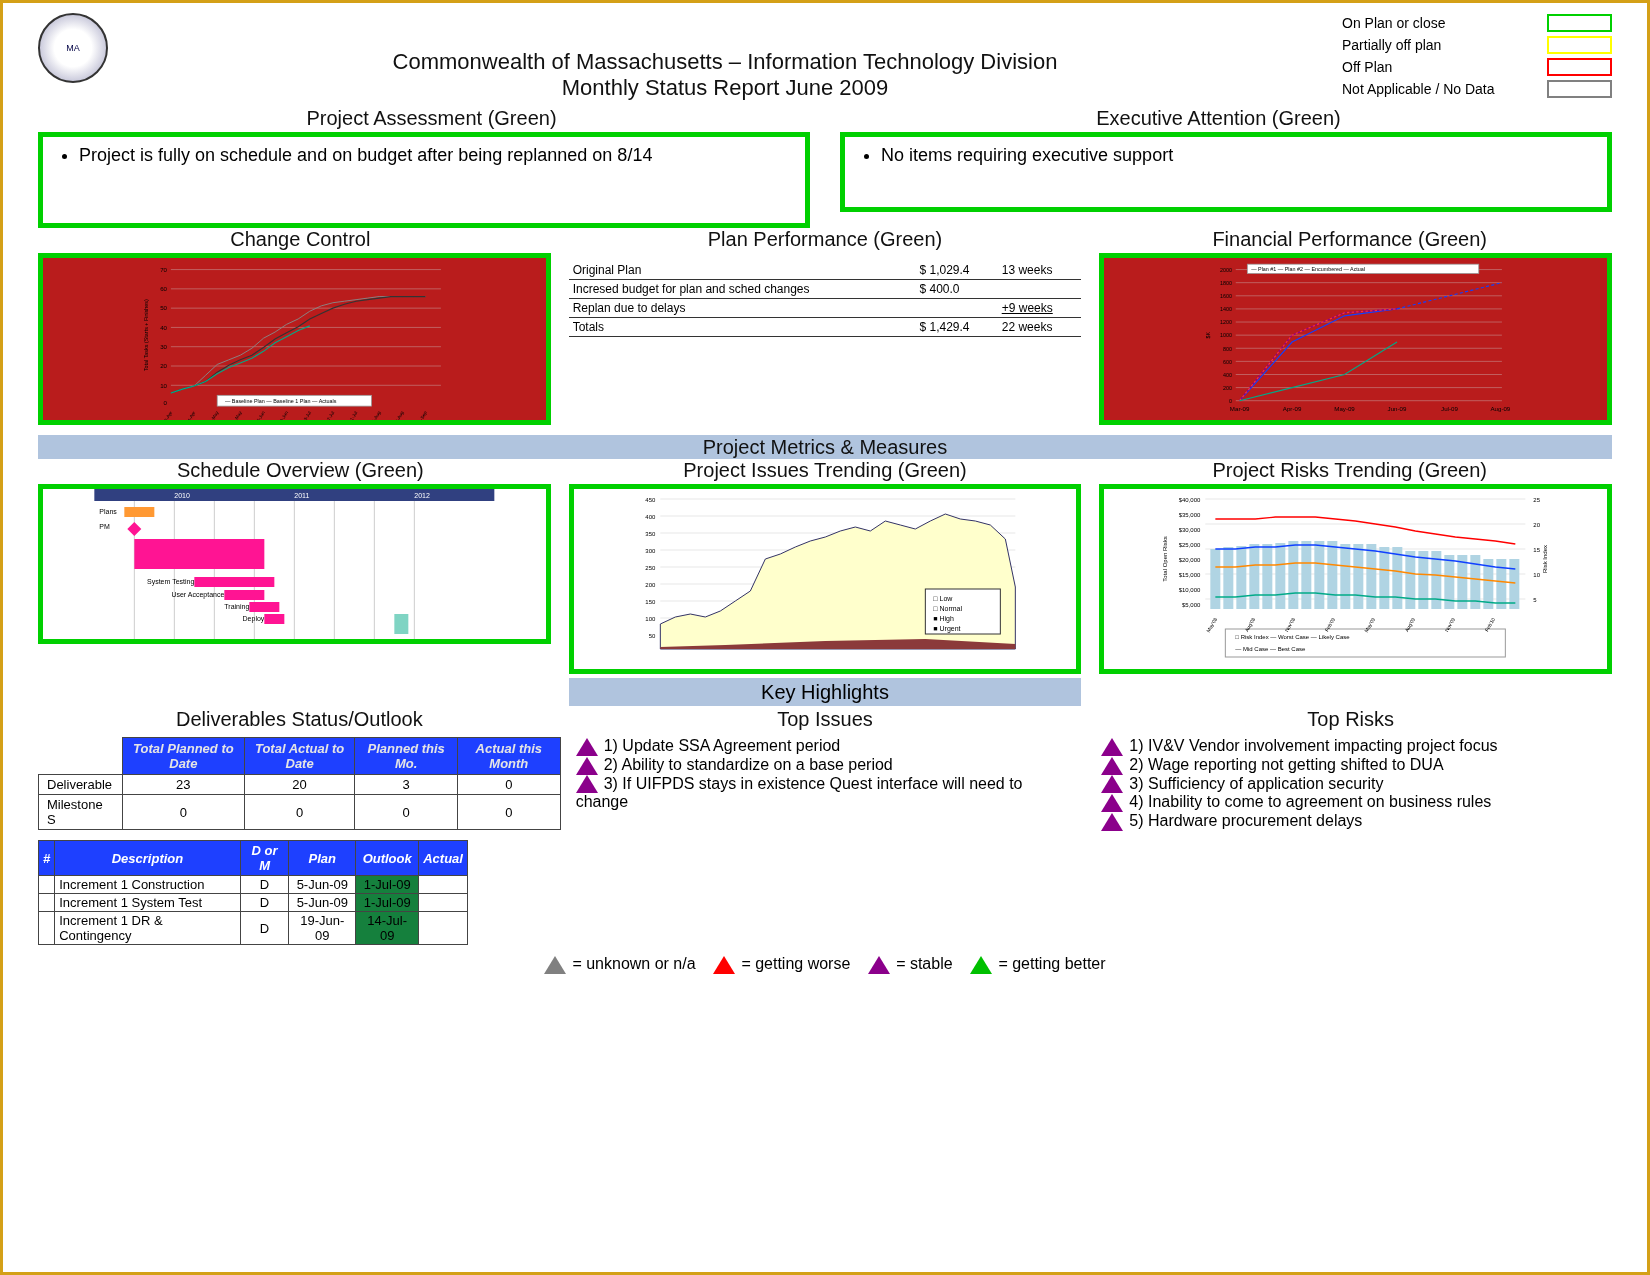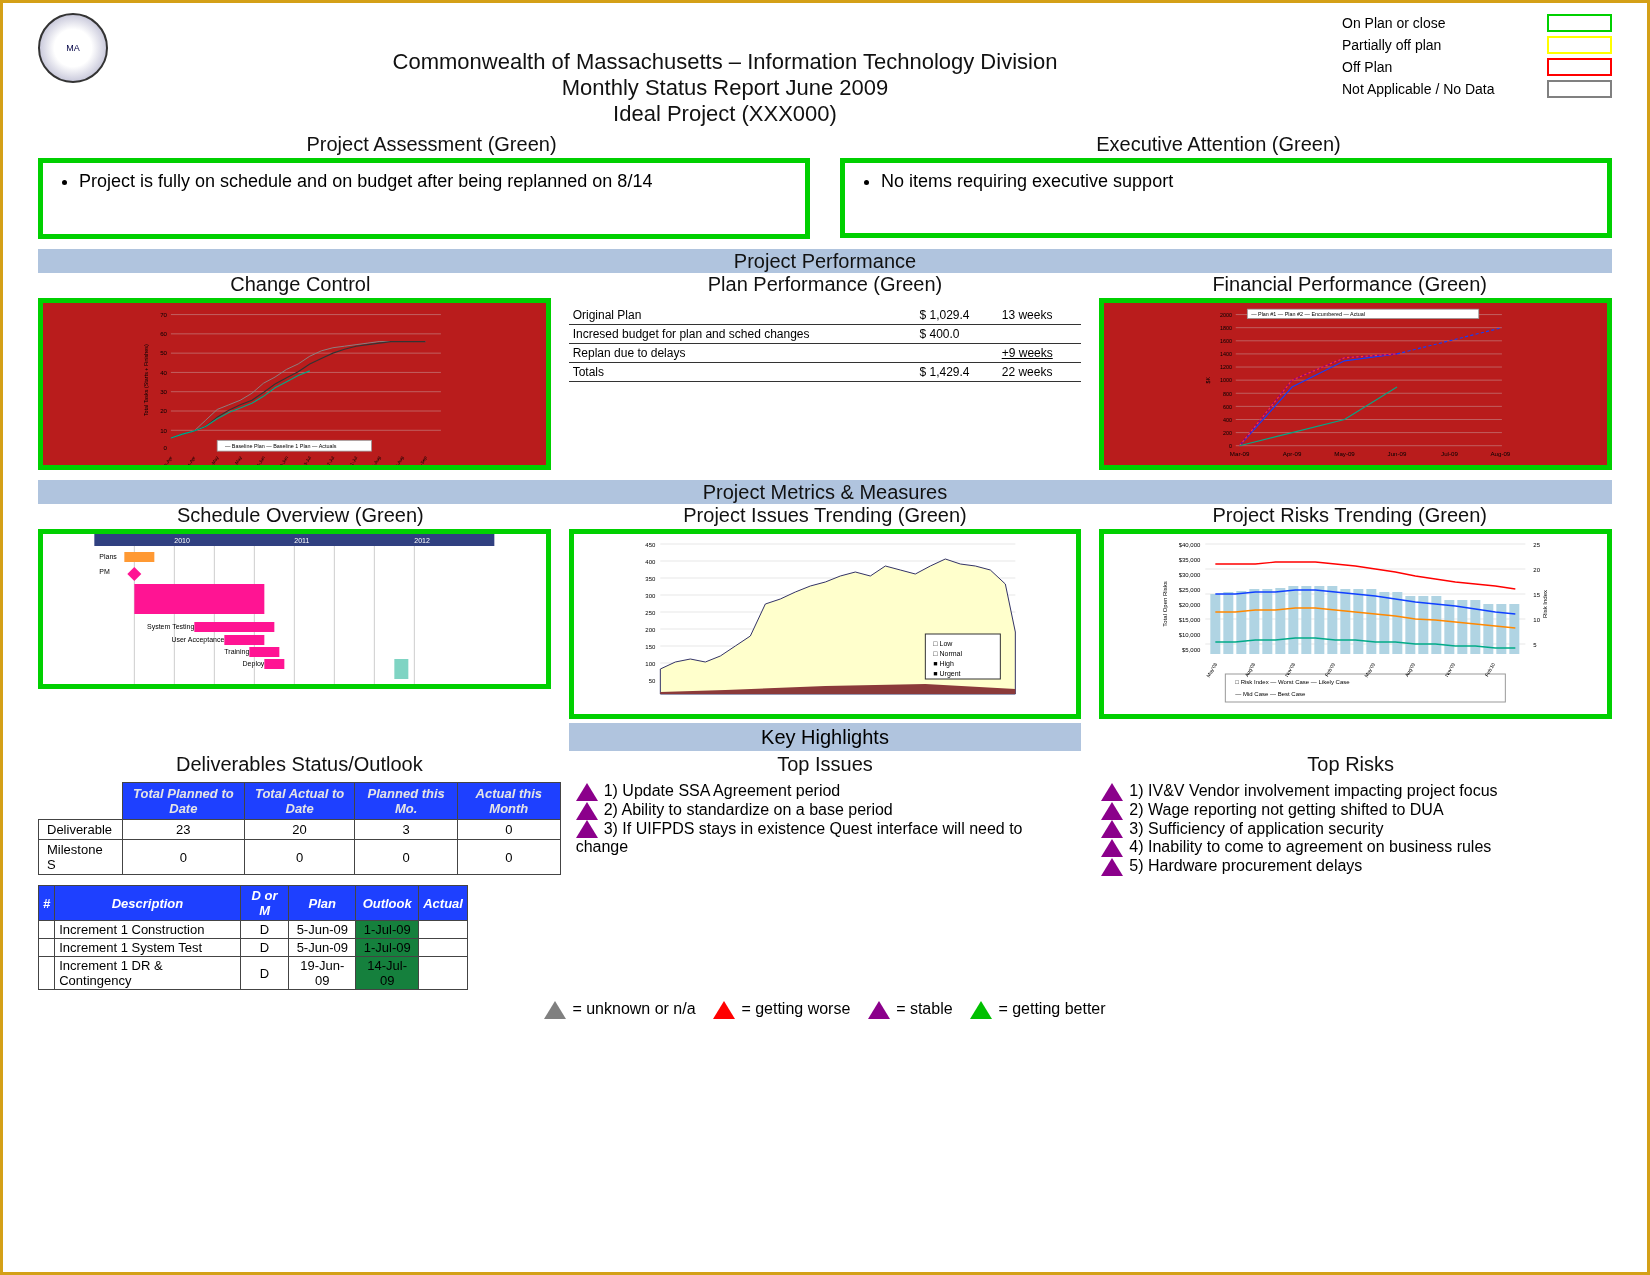--- a/index.html
+++ b/index.html
@@ -46,21 +46,20 @@
 </head>
 <body>
 
 <div class="page">
 
   <div class="header">
     <div class="seal">MA</div>
     <div class="title-block">
       <div>Commonwealth of Massachusetts – Information Technology Division</div>
       <div>Monthly Status Report June 2009</div>
-      <div>Ideal Project (XXX000)</div>
     </div>
     <div class="legend-box">
       <div class="legend-row">
           <span>On Plan or close</span>
           <span class="legend-swatch" style="border-color:#00d000"></span>
         </div>
       <div class="legend-row">
           <span>Partially off plan</span>
           <span class="legend-swatch" style="border-color:#ffff00"></span>
         </div>
@@ -73,33 +72,32 @@
           <span class="legend-swatch" style="border-color:#808080"></span>
         </div>
     </div>
   </div>
 
   <div class="section-titles">
     <div class="sec-title" style="flex:1">Project Assessment (Green)</div>
     <div class="sec-title" style="flex:1">Executive Attention (Green)</div>
   </div>
   <div class="row-boxes">
-    <div class="green-box" style="flex:1; height:81px;">
+    <div class="green-box" style="flex:1; height:96px;">
       <ul class="bullet">
           <li>Project is fully on schedule and on budget after being replanned on 8/14</li>
         </ul>
     </div>
     <div class="green-box" style="flex:1; height:80px;">
       <ul class="bullet">
           <li>No items requiring executive support</li>
         </ul>
     </div>
   </div>
 
-  <div class="band">Project Performance</div>
 
   <div style="display:flex;">
     <div class="sec-title" style="flex:1">Change Control</div>
     <div class="sec-title" style="flex:1">Plan Performance (Green)</div>
     <div class="sec-title" style="flex:1">Financial Performance (Green)</div>
   </div>
   <div class="perf-row">
 
     <div class="col3">
       <div class="chart-frame">

